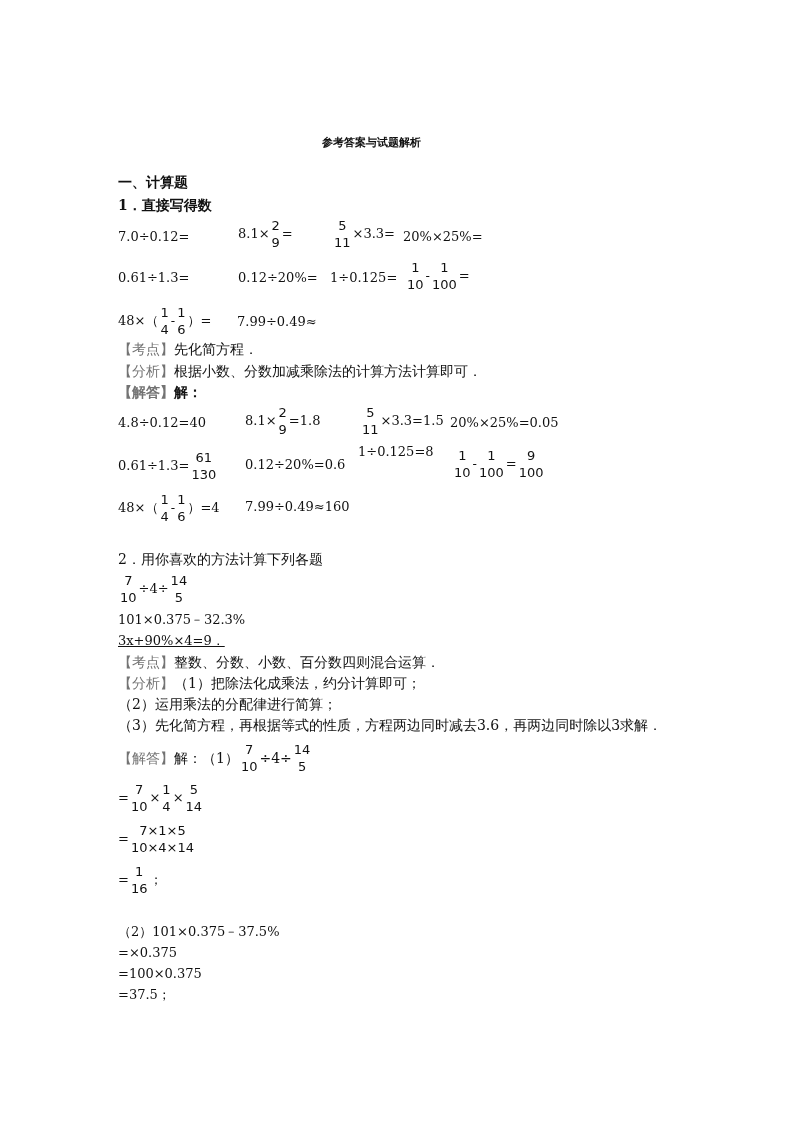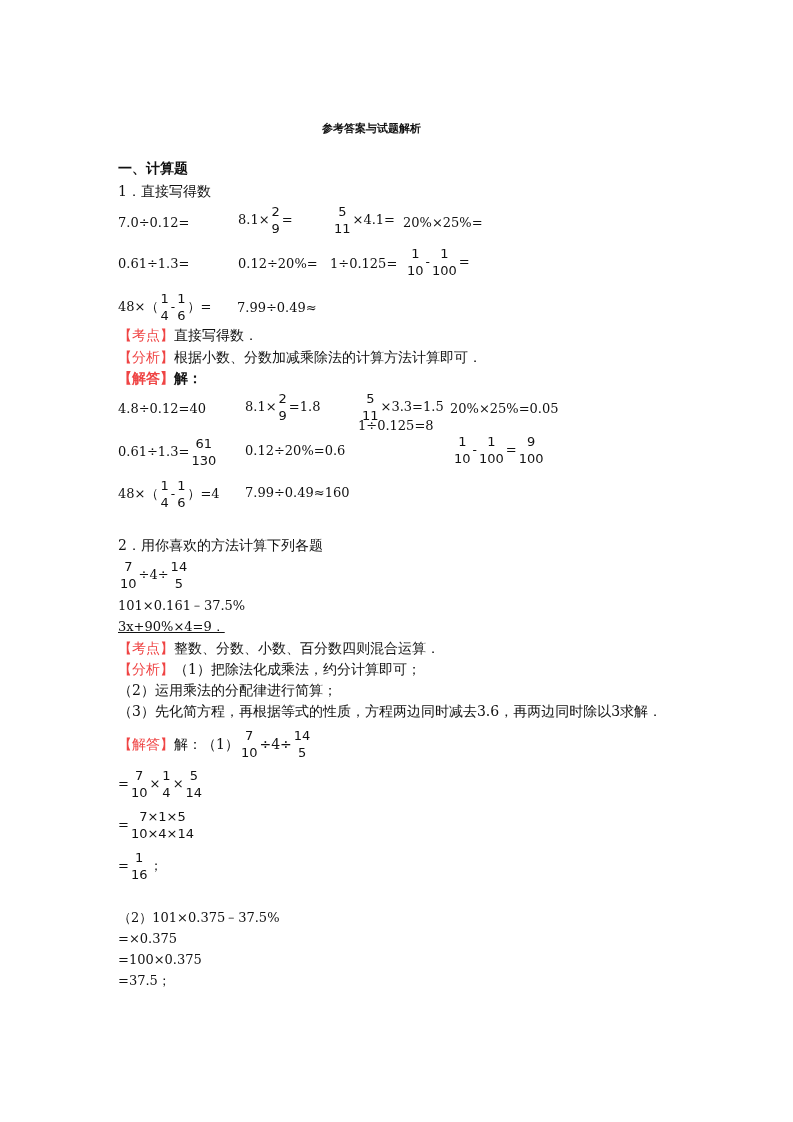--- a/index.html
+++ b/index.html
@@ -1,48 +1,48 @@
 <!DOCTYPE html>
 <html><head>
 <meta charset="utf-8">
 <style>
   html, body { margin:0; padding:0; background:#ffffff; }
   body { width:793px; height:1122px; position:relative; overflow:hidden;
          font-family:"DejaVu Serif","Liberation Serif",serif; color:#111; }
-  .ab { position:absolute; white-space:nowrap; font-size:13px; line-height:16px; }
+  .ab { position:absolute; white-space:nowrap; font-size:13px; line-height:16px;margin-top:14px; }
   .title { font-size:11px; font-weight:bold; }
   .h1 { font-size:14px; font-weight:bold; }
   .h2 { font-size:14px; }
-  .tag { color:#ef4444; }
+  .tag { color:#737373; }
   .fr { display:inline-flex; flex-direction:column; align-items:center; vertical-align:middle;
         font-family:"DejaVu Sans","Liberation Sans",sans-serif; font-size:13px; line-height:17px; margin:0 2px; }
   .row { display:flex; align-items:center; }
 </style>
 </head>
 <body>
 
 <div class="ab title" style="left:322px;top:121px;">参考答案与试题解析</div>
 <div class="ab h1" style="left:118px;top:160px;">一、计算题</div>
-<div class="ab h2" style="left:118px;top:183px;">1．直接写得数</div>
+<div class="ab h2" style="left:118px;top:183px;font-weight:bold;">1．直接写得数</div>
 
 <div class="ab" style="left:118px;top:215px;">7.0÷0.12=</div>
 <div class="ab row" style="left:238px;top:203px;">
   <span>8.1×</span>
   <span class="fr">
       <span>2</span>
       <span>9</span>
     </span>
   <span>=</span>
 </div>
 <div class="ab row" style="left:332px;top:203px;">
   <span class="fr">
       <span>5</span>
       <span>11</span>
     </span>
-  <span>×4.1=</span>
+  <span>×3.3=</span>
 </div>
 <div class="ab" style="left:403px;top:215px;">20%×25%=</div>
 
 <div class="ab" style="left:118px;top:256px;">0.61÷1.3=</div>
 <div class="ab" style="left:238px;top:256px;">0.12÷20%=</div>
 <div class="ab" style="left:330px;top:256px;">1÷0.125=</div>
 <div class="ab row" style="left:405px;top:245px;">
   <span class="fr">
       <span>1</span>
       <span>10</span>
@@ -63,21 +63,21 @@
     </span>
   <span>-</span>
   <span class="fr">
       <span>1</span>
       <span>6</span>
     </span>
   <span>）=</span>
 </div>
 <div class="ab" style="left:237px;top:300px;">7.99÷0.49≈</div>
 
-<div class="ab h2" style="left:118px;top:327px;"><span class="tag">【考点】</span><span>直接写得数．</span></div>
+<div class="ab h2" style="left:118px;top:327px;"><span class="tag">【考点】</span><span>先化简方程．</span></div>
 <div class="ab h2" style="left:118px;top:349px;"><span class="tag">【分析】</span><span>根据小数、分数加减乘除法的计算方法计算即可．</span></div>
 <div class="ab h2" style="left:118px;top:370px;font-weight:bold;"><span class="tag">【解答】</span><span>解：</span></div>
 
 <div class="ab" style="left:118px;top:401px;">4.8÷0.12=40</div>
 <div class="ab row" style="left:245px;top:390px;">
   <span>8.1×</span>
   <span class="fr">
       <span>2</span>
       <span>9</span>
     </span>
@@ -93,21 +93,21 @@
 <div class="ab" style="left:450px;top:401px;">20%×25%=0.05</div>
 
 <div class="ab row" style="left:118px;top:435px;">
   <span>0.61÷1.3=</span>
   <span class="fr">
       <span>61</span>
       <span>130</span>
     </span>
 </div>
 <div class="ab" style="left:245px;top:443px;">0.12÷20%=0.6</div>
-<div class="ab" style="left:358px;top:418px;text-align:center;">1÷0.125=8</div>
+<div class="ab" style="left:358px;top:430px;text-align:center;">1÷0.125=8</div>
 <div class="ab row" style="left:452px;top:433px;">
   <span class="fr">
       <span>1</span>
       <span>10</span>
     </span>
   <span>-</span>
   <span class="fr">
       <span>1</span>
       <span>100</span>
     </span>
@@ -138,21 +138,21 @@
   <span class="fr">
       <span>7</span>
       <span>10</span>
     </span>
   <span>÷4÷</span>
   <span class="fr">
       <span>14</span>
       <span>5</span>
     </span>
 </div>
-<div class="ab" style="left:118px;top:598px;">101×0.161﹣37.5%</div>
+<div class="ab" style="left:118px;top:598px;">101×0.375﹣32.3%</div>
 <div class="ab" style="left:118px;top:619px;text-decoration:underline;">3x+90%×4=9．</div>
 <div class="ab h2" style="left:118px;top:640px;"><span class="tag">【考点】</span><span>整数、分数、小数、百分数四则混合运算．</span></div>
 <div class="ab h2" style="left:118px;top:661px;text-align:right;"><span class="tag">【分析】</span><span>（1）把除法化成乘法，约分计算即可；</span></div>
 <div class="ab h2" style="left:118px;top:682px;">（2）运用乘法的分配律进行简算；</div>
 <div class="ab h2" style="left:118px;top:703px;">（3）先化简方程，再根据等式的性质，方程两边同时减去3.6，再两边同时除以3求解．</div>
 
 <div class="ab row h2" style="left:118px;top:727px;">
   <span class="tag">【解答】</span>
     <span>解：（1）</span>
   <span class="fr">

